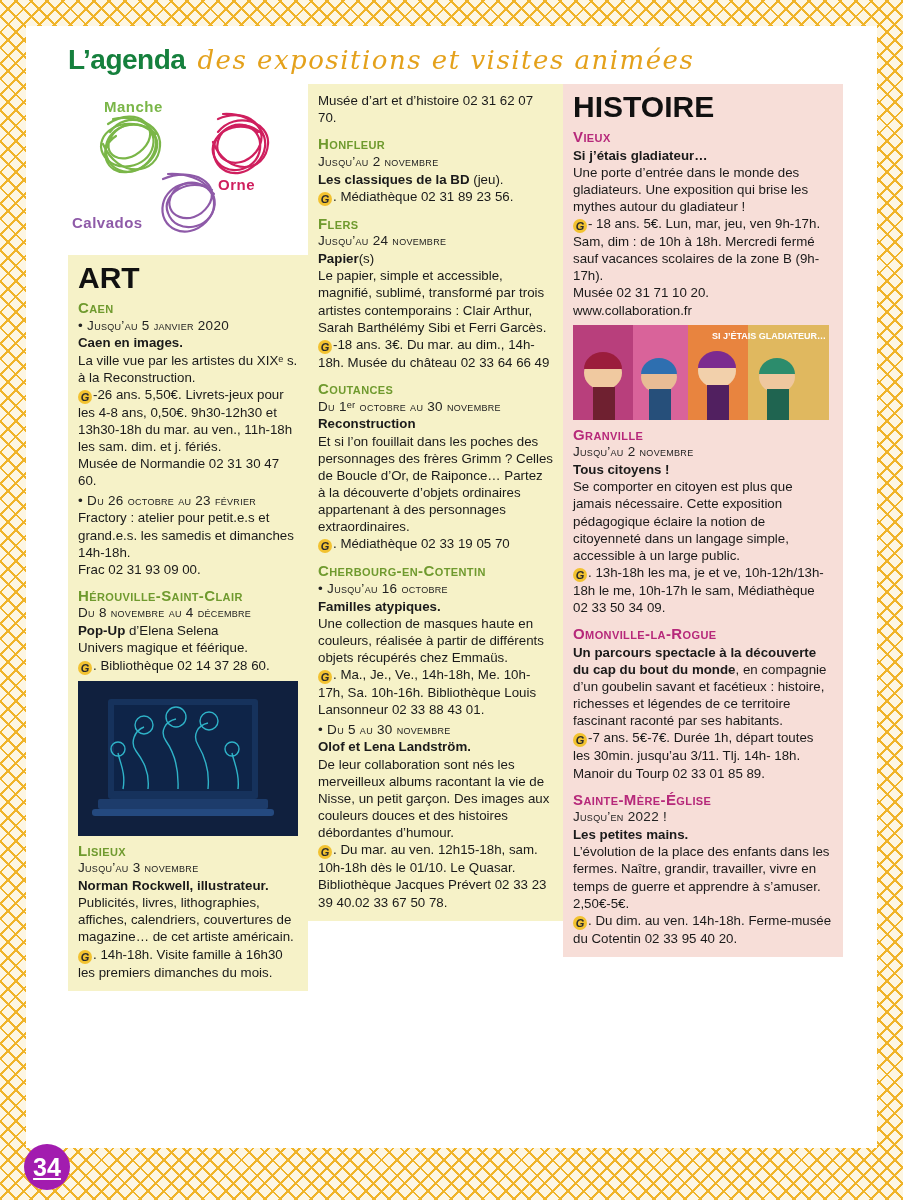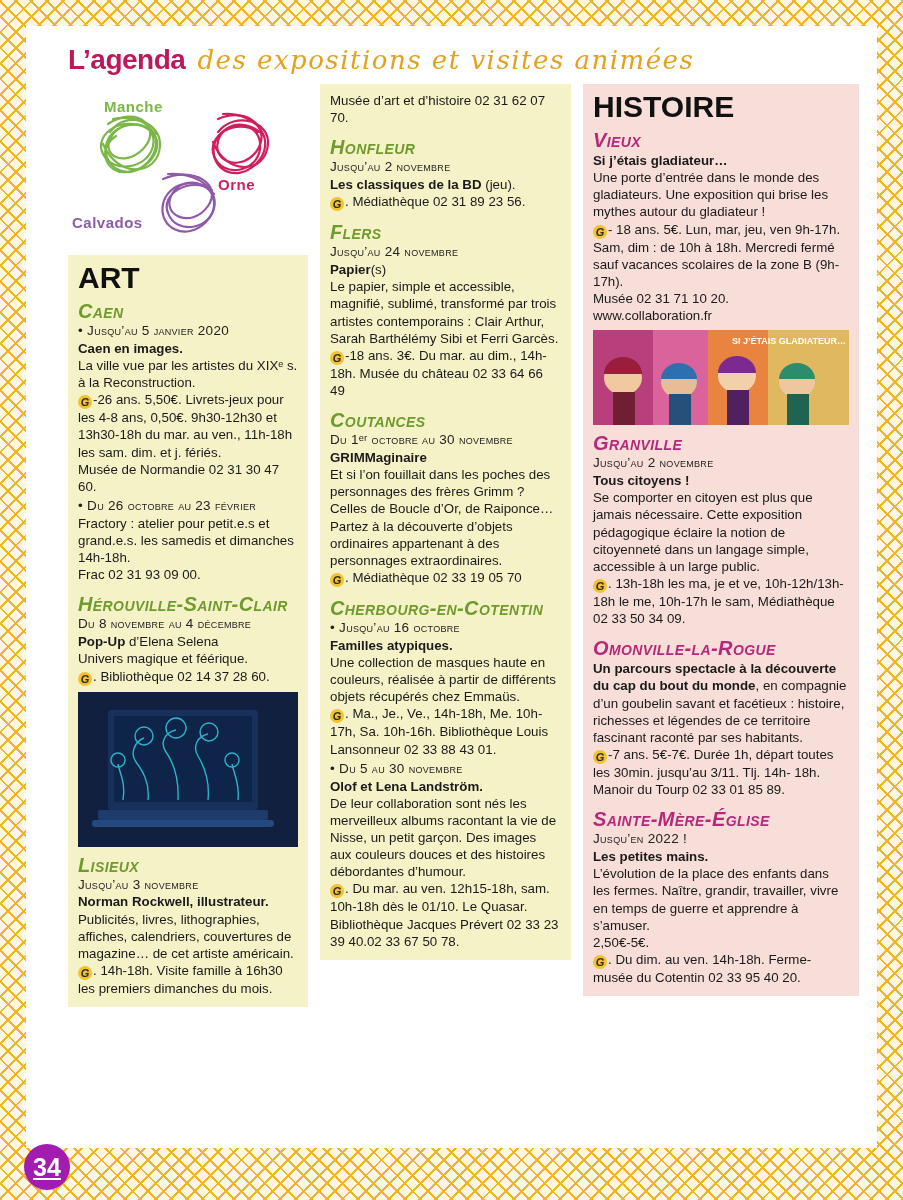--- a/index.html
+++ b/index.html
@@ -30,33 +30,33 @@
     left:44px;top:44px;right:44px;bottom:68px;
     z-index:2;
   }
   
   .agenda-header{
     display:flex;align-items:baseline;gap:12px;
     padding-left:24px;
     margin-bottom:8px;
   }
   .agenda-title{
-    font-size:28px;font-weight:bold;color:#be185d;
+    font-size:28px;font-weight:bold;color:#15803d;
     letter-spacing:-0.5px;
   }
   .agenda-sub{
     font-family:"DejaVu Serif",serif;
     font-style:italic;
     font-size:26px;
     color:#e4a11b;
     letter-spacing:1.5px;
   }
   
   .cols{
-    display:flex;gap:12px;
+    display:flex;
     padding-left:24px;
     align-items:flex-start;
   }
   .col{width:272px;}
   .col1{width:240px;}
   .col2{width:255px;}
   .col3{width:280px;}
 
   
   .map-block{
@@ -85,26 +85,25 @@
   .panel-hist{background:#f7ded8;}
 
   .sect-title{
     font-size:30px;font-weight:bold;color:#111;
     line-height:1;
     margin:0 0 2px 0;
   }
   .city{
     color:#6f9a2e;
     font-weight:bold;
-    font-size:20px;
+    font-size:15px;
     font-variant:small-caps;
     letter-spacing:0.4px;
     margin:7px 0 1px 0;
     line-height:1.1;
-    font-style:italic;
   }
   .city-pink{color:#b6287a;}
   .date{
     font-variant:small-caps;
     font-size:13.5px;
     color:#222;
     letter-spacing:0.3px;
     line-height:1.25;
   }
   .b{font-weight:bold;}
@@ -256,21 +255,21 @@
 
         <div class="city">Flers</div>
         <div class="date">Jusqu’au 24 novembre</div>
         <p class="txt"><span class="b">Papier</span><span>(s)</span></p>
         <p class="txt">Le papier, simple et accessible, magnifié, sublimé, transformé par trois artistes contemporains : Clair Arthur, Sarah Barthélémy Sibi et Ferri Garcès.</p>
         <p class="txt"><span class="gmark">G</span><span>-18 ans. 3€. Du mar. au dim., 14h-18h. Musée du château 02 33 64 66 49</span></p>
         <div class="sep"></div>
 
         <div class="city">Coutances</div>
         <div class="date">Du 1ᵉʳ octobre au 30 novembre</div>
-        <p class="txt b">GRIMMaginaire</p>
+        <p class="txt b">Reconstruction</p>
         <p class="txt">Et si l’on fouillait dans les poches des personnages des frères Grimm ? Celles de Boucle d’Or, de Raiponce… Partez à la découverte d’objets ordinaires appartenant à des personnages extraordinaires.</p>
         <p class="txt"><span class="gmark">G</span><span>. Médiathèque 02 33 19 05 70</span></p>
         <div class="sep"></div>
 
         <div class="city">Cherbourg-en-Cotentin</div>
         <div class="date">• Jusqu’au 16 octobre</div>
         <p class="txt b">Familles atypiques.</p>
         <p class="txt">Une collection de masques haute en couleurs, réalisée à partir de différents objets récupérés chez Emmaüs.</p>
         <p class="txt"><span class="gmark">G</span><span>. Ma., Je., Ve., 14h-18h, Me. 10h-17h, Sa. 10h-16h. Bibliothèque Louis Lansonneur 02 33 88 43 01.</span></p>
         <div class="sep"></div>

